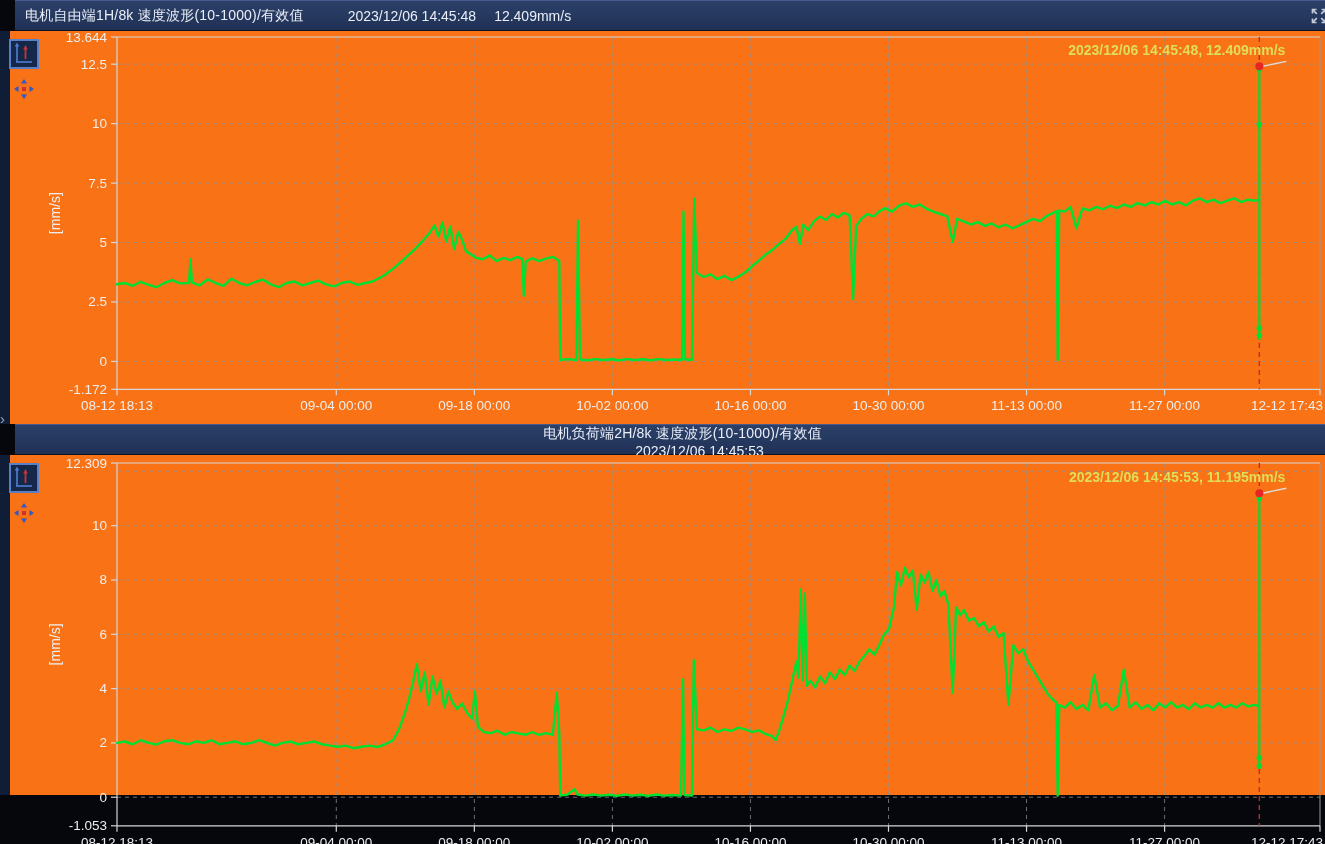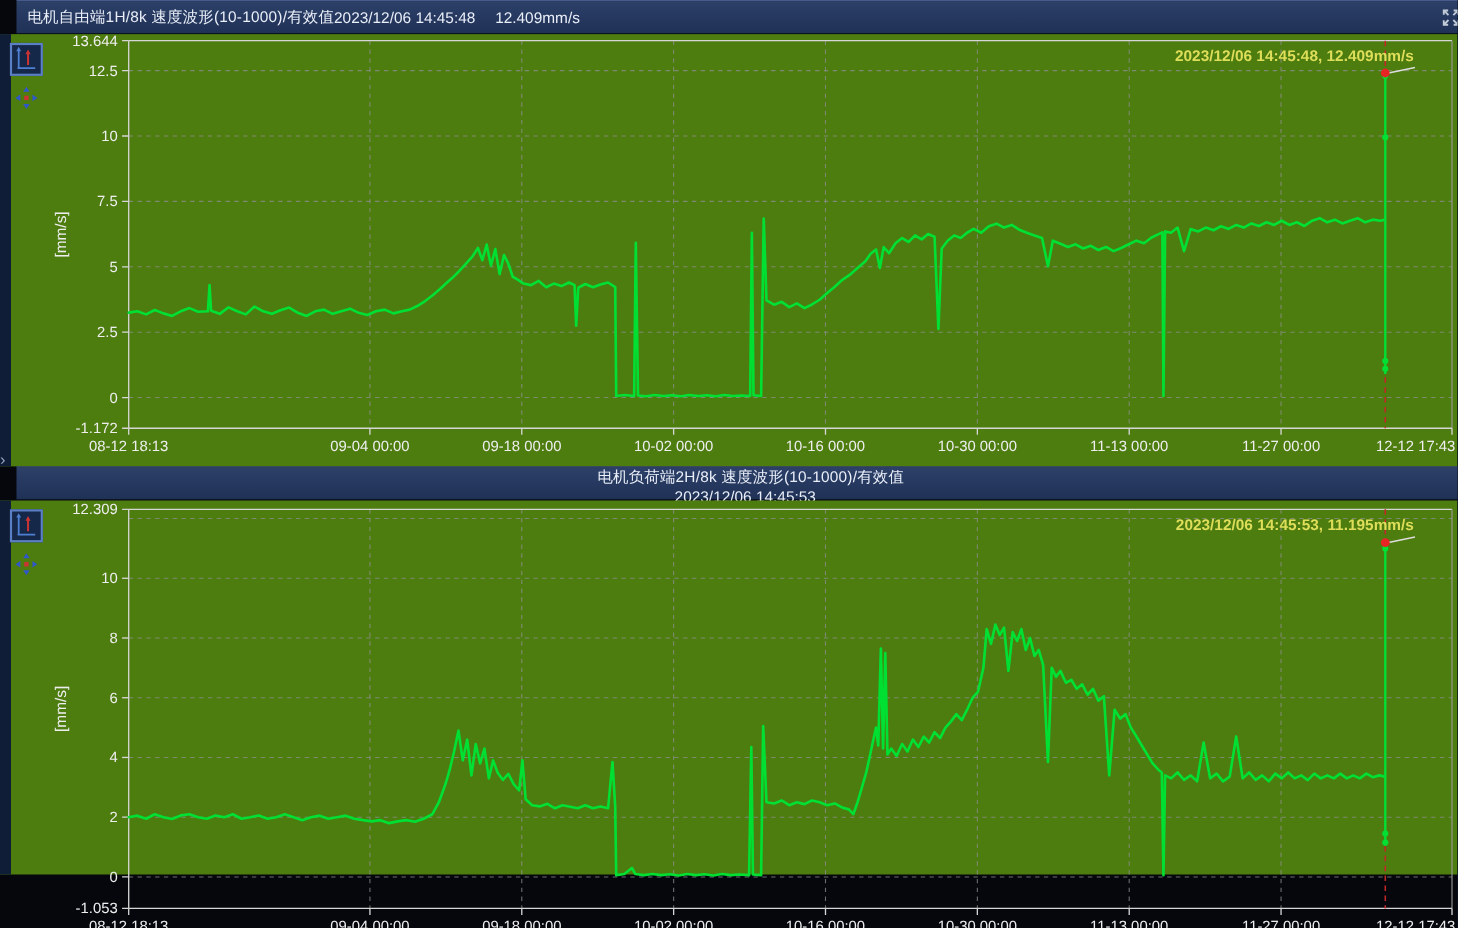--- a/index.html
+++ b/index.html
@@ -2,25 +2,25 @@
 <html><head>
 <meta charset="utf-8">
 <style>
   html,body{margin:0;padding:0;background:#0e1b33;width:1325px;height:844px;overflow:hidden;
     font-family:"Liberation Sans","DejaVu Sans",sans-serif;}
   .stage{position:relative;width:1325px;height:844px;background:#05070d;}
   .titlebar{position:absolute;left:15px;width:1325px;height:31px;
     background:linear-gradient(#2c4068,#203156);border-top:1px solid #465b8c;border-bottom:1px solid #0a1222;
     box-sizing:border-box;display:flex;align-items:center;color:#e9eef8;font-size:14px;}
   .titlebar .title{margin-left:10px;letter-spacing:.2px;}
-  .titlebar .ts{}
+  .titlebar .ts{margin-left:44px;}
   .titlebar .val{margin-left:18px;}
   .titlebar .spacer{flex:1;}
   .expand-btn{width:26px;height:22px;margin-right:8px;display:flex;align-items:center;justify-content:center;cursor:pointer;}
-  .panel{position:absolute;left:0;width:1325px;background:#4d7c0f;}
+  .panel{position:absolute;left:0;width:1325px;background:#f97316;}
   .panel svg{position:absolute;left:0;top:0;}
   .leftstrip{position:absolute;left:0;top:0;width:10px;height:100%;background:#101d36;}
   .tool-axis{position:absolute;left:9px;top:8px;width:30px;height:30px;background:#16284a;
     border:2px solid #5b7fc4;box-sizing:border-box;cursor:pointer;}
   .tool-pan{position:absolute;left:14px;top:48px;width:20px;height:20px;cursor:pointer;}
   .splitter{position:absolute;left:0px;top:410px;width:12px;height:18px;color:#9aa7bd;
     font-size:15px;line-height:18px;cursor:pointer;z-index:5;}
 </style>
 </head>
 <body>

